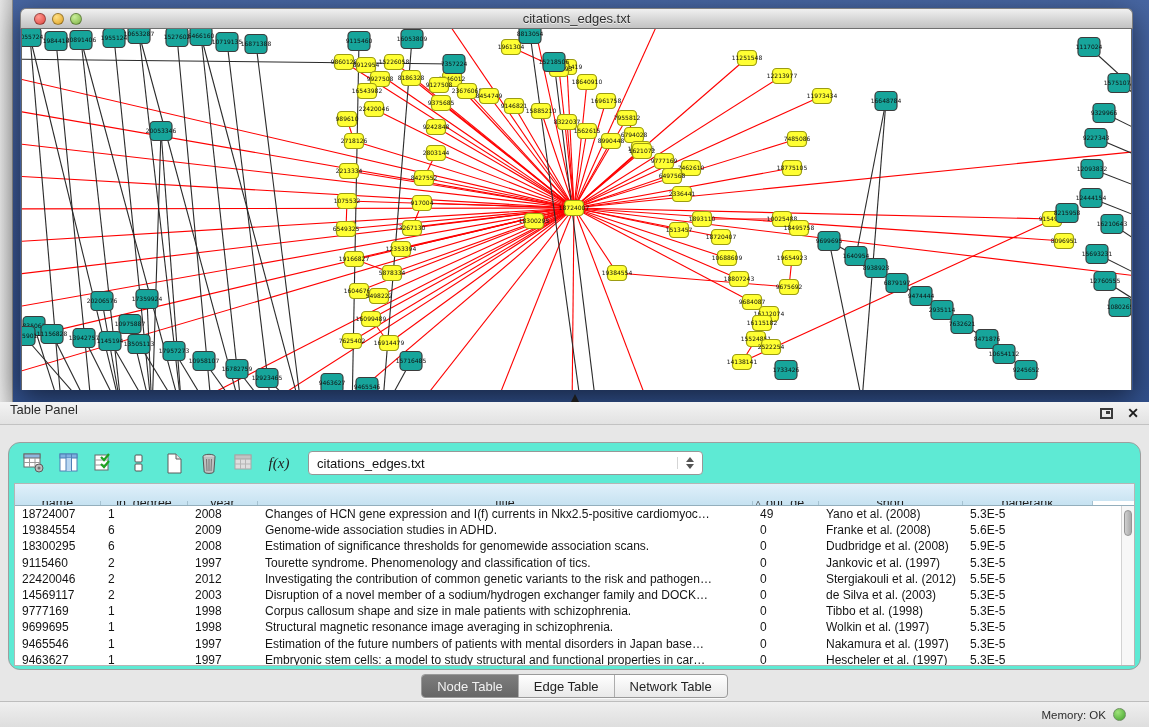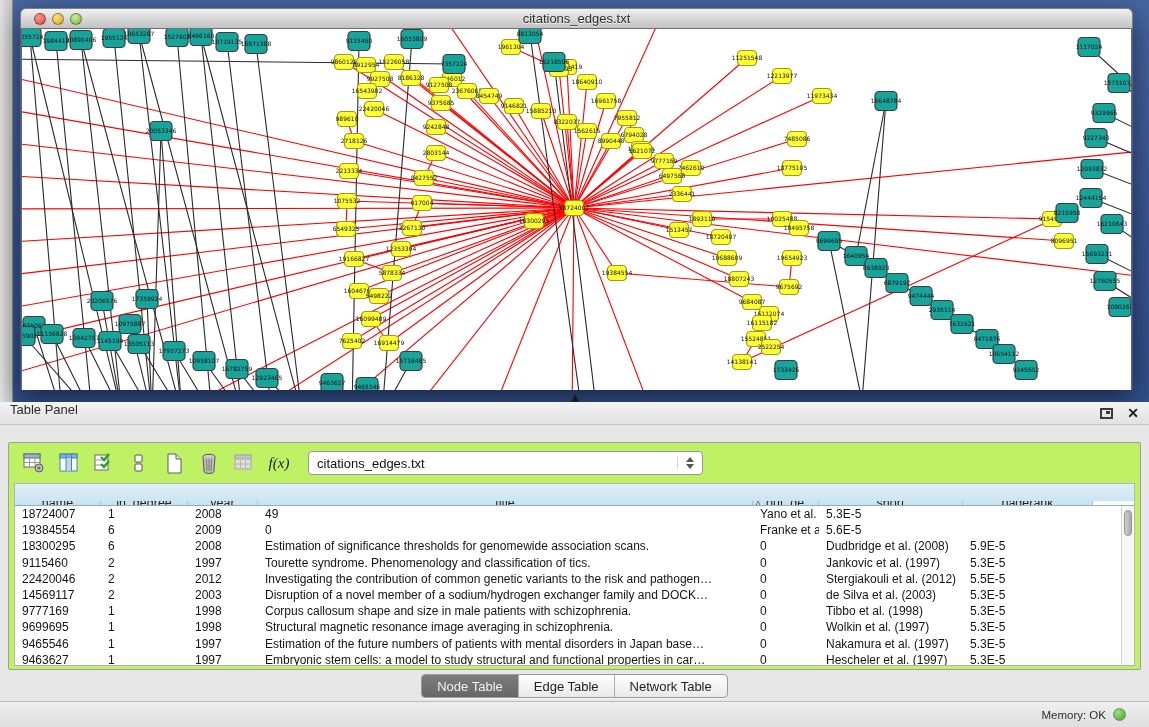--- a/index.html
+++ b/index.html
@@ -34,21 +34,21 @@
   .table-panel { position:absolute; left:0; top:402px; width:1149px; height:325px; background:#e7e7e7; }
   .panel-titlebar { position:absolute; left:0; right:0; top:0; height:23px; display:flex; 
                     padding:0 10px; background:linear-gradient(#f3f3f3,#e2e2e2); border-bottom:1px solid #c2c2c2; }
   .panel-title { flex:1; font-size:13px; color:#2b2b2b; }
   .panel-actions { display:flex; align-items:center; gap:14px; }
   .float-icon { width:13px; height:11px; border:2px solid #3a3a3a; position:relative; }
   .float-icon::after { content:""; position:absolute; right:1px; top:1px; width:4px; height:3px; background:#3a3a3a; }
   .close-icon { font-size:14px; font-weight:bold; color:#1c1c1c; line-height:1; cursor:default; }
 
   .inset { position:absolute; left:8px; right:8px; top:40px; bottom:57px;
-           background:#bef264; border:1px solid #9e9e9e; border-radius:2px; }
+           background:#5eead4; border:1px solid #9e9e9e; border-radius:12px; }
   .toolbar { position:absolute; left:0; right:0; top:0; height:40px; display:flex; align-items:center;
              gap:11px; padding:0 13px; }
   .tool { width:24px; height:24px; display:flex; align-items:center; justify-content:center; }
   .fx { font-family:"Liberation Serif", serif; font-style:italic; font-size:15px; color:#222; }
   .combo { margin-left:6px; width:395px; height:24px; background:#fff; border:1px solid #979797;
            border-radius:4px; display:flex; align-items:center; padding:0 8px; font-size:13px; color:#111; }
   .combo .val { flex:1; }
   .combo .spin { display:flex; flex-direction:column; gap:2px; align-items:center; padding-left:8px;
                  border-left:1px solid #d5d5d5; }
   .tri-up    { width:0;height:0;border-left:4px solid transparent;border-right:4px solid transparent;border-bottom:5px solid #555; }
@@ -635,29 +635,31 @@
             <div class="th">
               <span>pagerank</span>
             </div>
             <div class="th" style="border-right: none; background: rgb(255, 255, 255);"></div>
           </div>
         <div class="tbody" id="tbody">
             <div class="tr">
               <div class="td">18724007</div>
               <div class="td">1</div>
               <div class="td">2008</div>
+              <div class="td">Changes of HCN gene expression and I(f) currents in Nkx2.5-positive cardiomyoc…</div>
               <div class="td">49</div>
               <div class="td">Yano et al. (2008)</div>
               <div class="td">5.3E-5</div>
               <div class="td"></div>
             </div>
             <div class="tr">
               <div class="td">19384554</div>
               <div class="td">6</div>
               <div class="td">2009</div>
+              <div class="td">Genome-wide association studies in ADHD.</div>
               <div class="td">0</div>
               <div class="td">Franke et al. (2008)</div>
               <div class="td">5.6E-5</div>
               <div class="td"></div>
             </div>
             <div class="tr">
               <div class="td">18300295</div>
               <div class="td">6</div>
               <div class="td">2008</div>
               <div class="td">Estimation of significance thresholds for genomewide association scans.</div>

